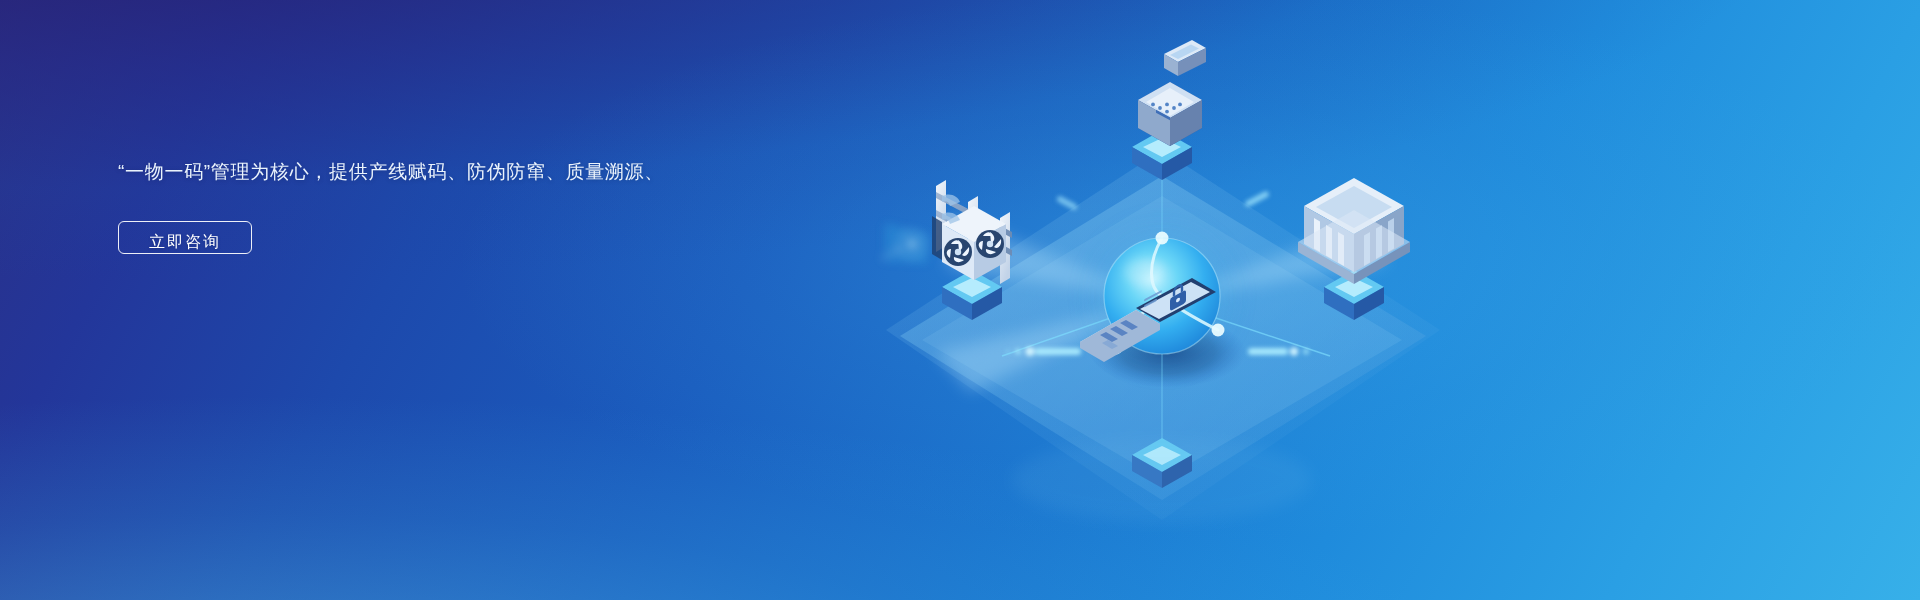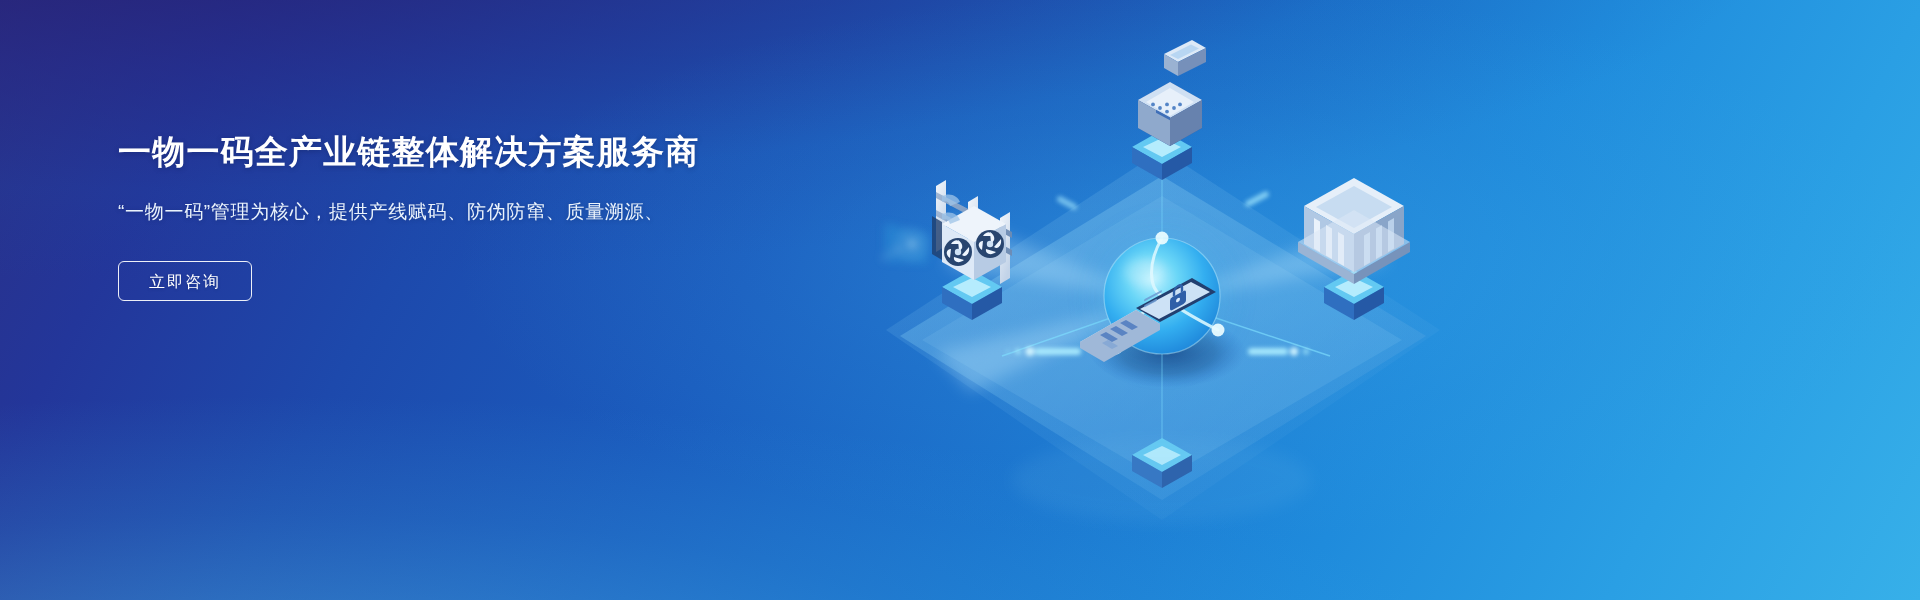--- a/index.html
+++ b/index.html
@@ -82,21 +82,21 @@
     letter-spacing: 0.7px;
     font-weight: 400;
     text-shadow: 0 1px 4px rgba(10,30,80,0.30);
   }
   .sub-line { display: block; white-space: nowrap; }
 
   .cta {
     display: inline-block;
     margin-top: 34px;
     padding: 0 30px;
-    height: 40px;
+    height: 33px;
     line-height: 39px;
     border: 1px solid rgba(255,255,255,0.92);
     border-radius: 6px;
     background: transparent;
     color: #ffffff;
     font-size: 16px;
     letter-spacing: 2px;
     cursor: pointer;
     font-family: inherit;
     text-shadow: 0 1px 3px rgba(10,30,80,0.3);
@@ -397,21 +397,20 @@
         </g>
 
         <path d="M2 40 L12 46 L6 49 L-4 43 Z" fill="#7da2d4" opacity="0.7"></path>
       </g>
 
       <ellipse cx="332" cy="480" rx="150" ry="42" fill="#7cc6ee" opacity="0.10" filter="url(#soft8)"></ellipse>
     </svg>
   </div>
 
   <div class="content">
-    <h1 class="headline">一物一码全产业链整体解决方案服务商</h1>
 
     <div class="sub">
       <span class="sub-line">“一物一码”管理为核心，提供产线赋码、防伪防窜、质量溯源、</span>
     </div>
 
     <button class="cta">立即咨询</button>
   </div>
 
 </div>
 

